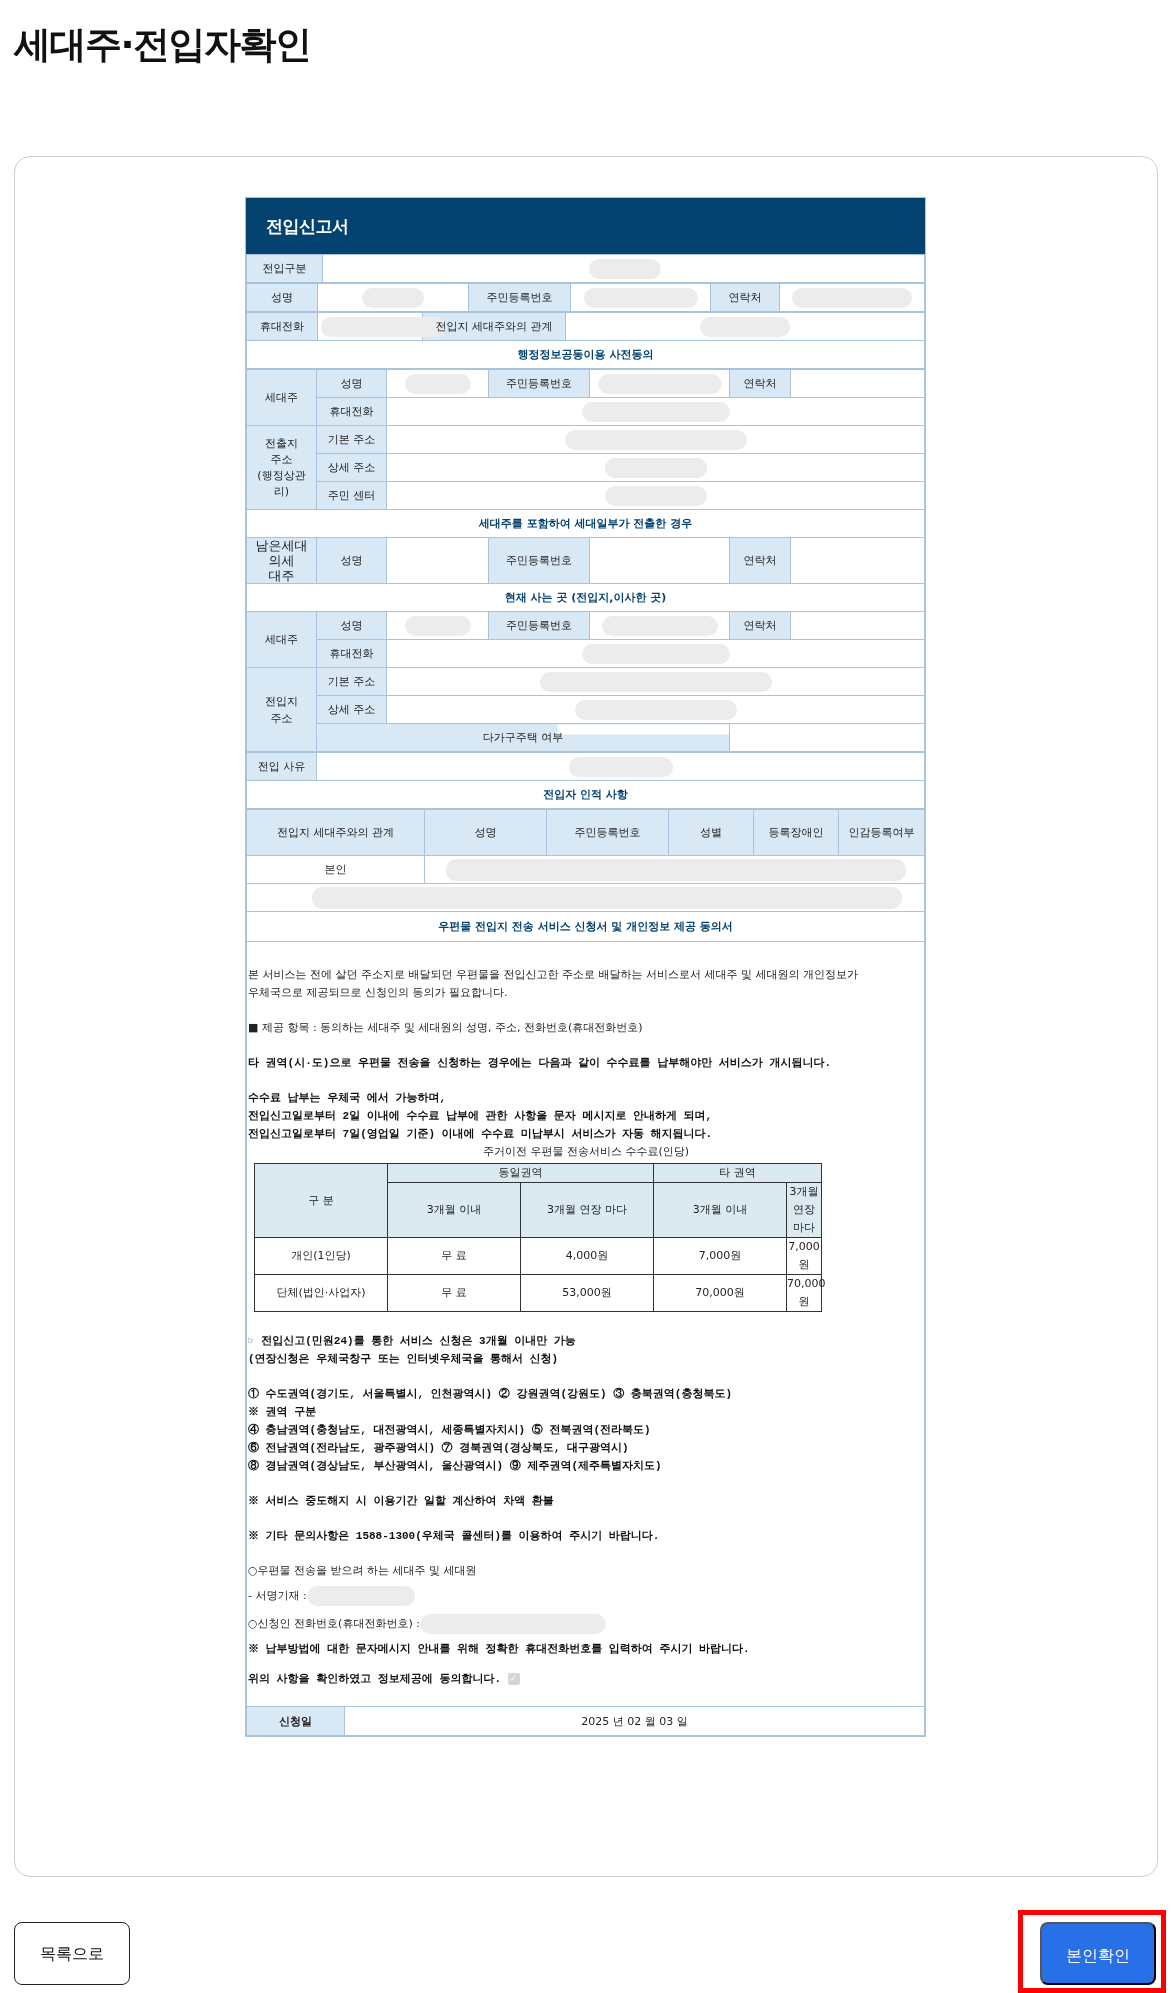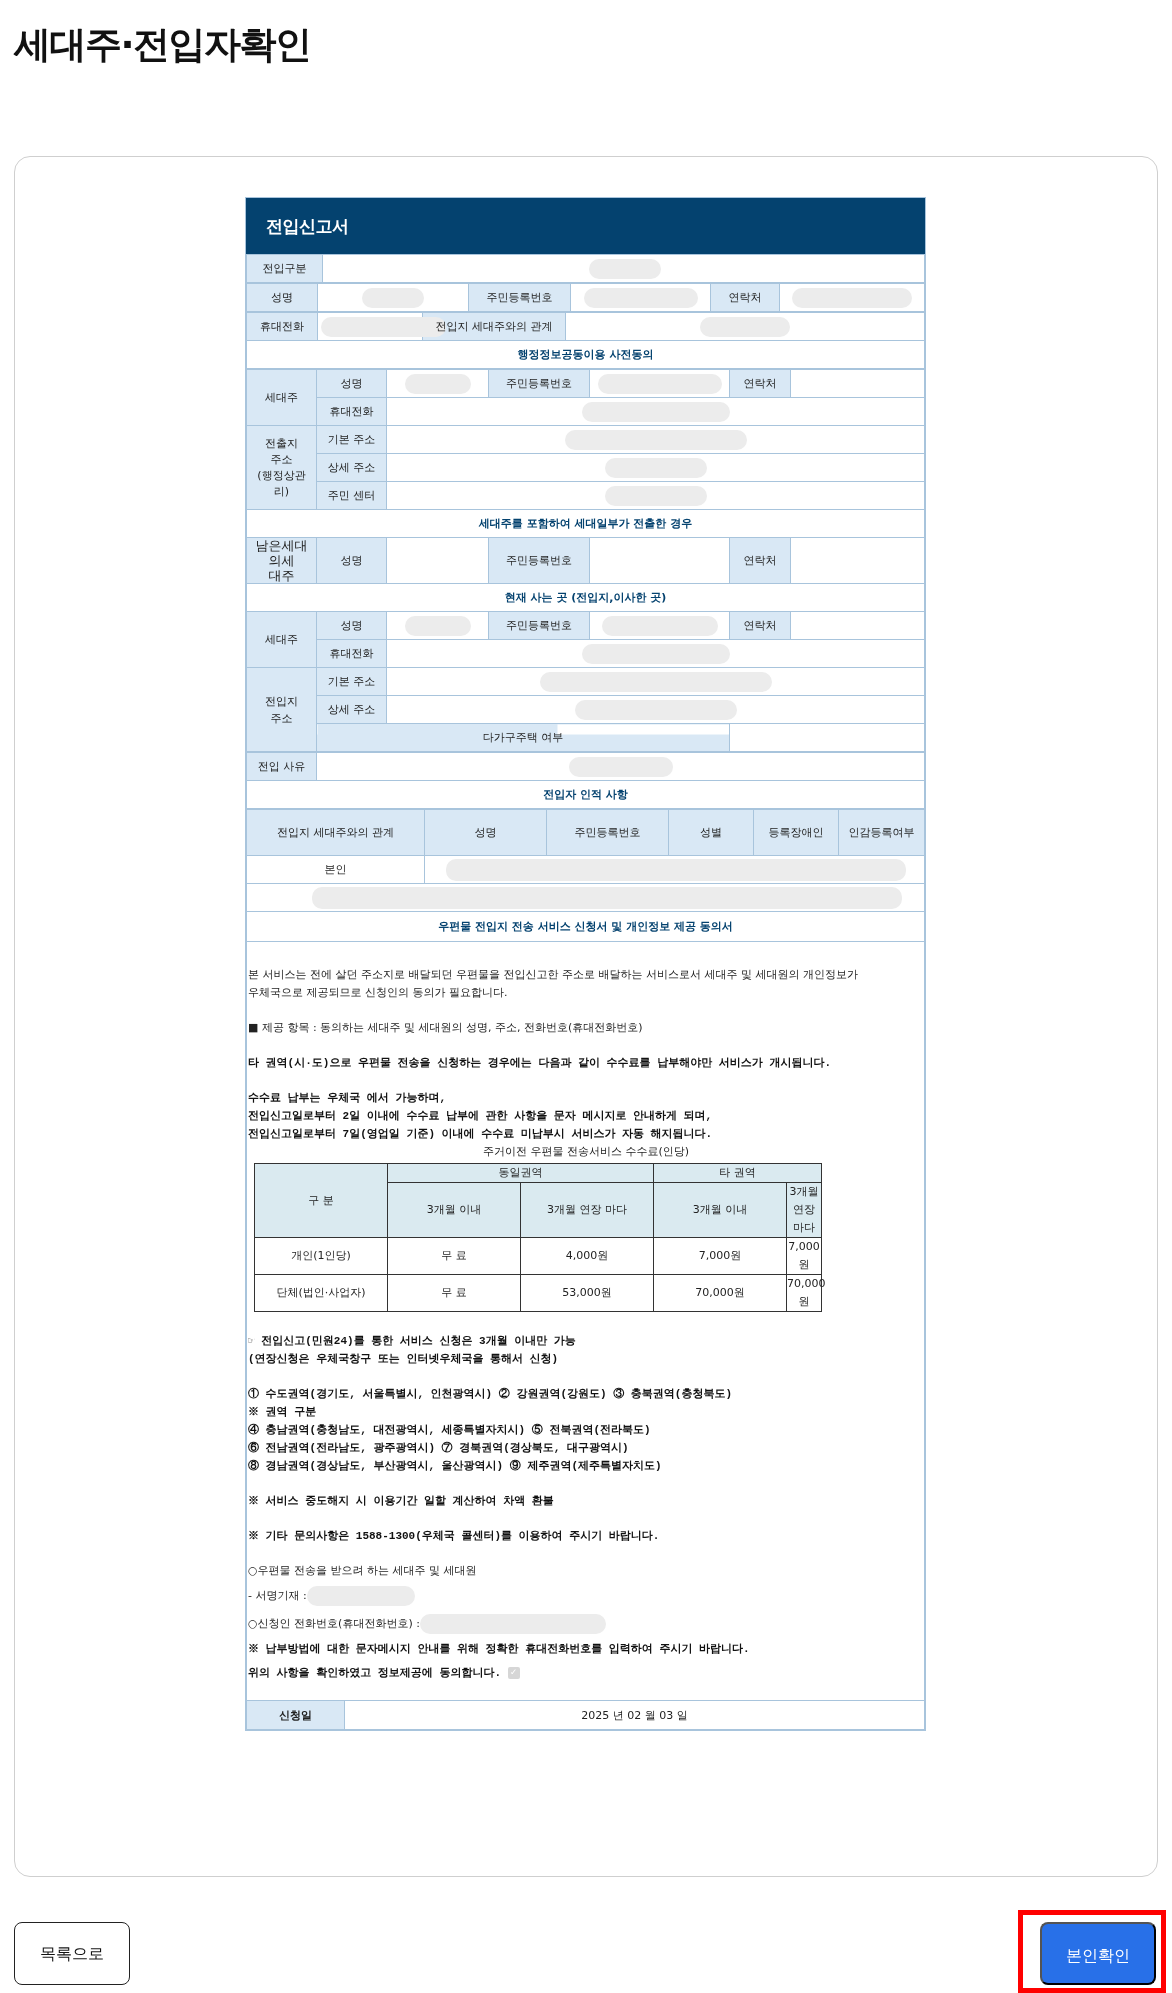--- a/index.html
+++ b/index.html
@@ -304,21 +304,21 @@
     <p class="b">⑧ 경남권역(경상남도, 부산광역시, 울산광역시) ⑨ 제주권역(제주특별자치도)</p>
     <div class="gap"></div>
     <p class="b">※ 서비스 중도해지 시 이용기간 일할 계산하여 차액 환불</p>
     <div class="gap"></div>
     <p class="b">※ 기타 문의사항은 1588-1300(우체국 콜센터)를 이용하여 주시기 바랍니다.</p>
     <div class="gap"></div>
     <p>○우편물 전송을 받으려 하는 세대주 및 세대원</p>
     <p style="margin-top:6px"><span> - 서명기재 :</span><span class="blur" style="width:108px"></span></p>
     <p style="margin-top:8px"><span>○신청인 전화번호(휴대전화번호) :</span><span class="blur" style="width:186px"></span></p>
     <p class="b" style="margin-top:6px">※ 납부방법에 대한 문자메시지 안내를 위해 정확한 휴대전화번호를 입력하여 주시기 바랍니다.</p>
-    <p class="b" style="margin-top:6px"><span>위의 사항을 확인하였고 정보제공에 동의합니다.</span> <span class="chk">✓</span></p>
+    <p class="b" style="margin-top:12px"><span>위의 사항을 확인하였고 정보제공에 동의합니다.</span> <span class="chk">✓</span></p>
   </div>
 
   <table class="grid">
     <colgroup>
         <col style="width:98px">
         <col>
       </colgroup>
     <tbody>
         <tr>
       <td class="lbl-b" style="height:29px">신청일</td>

